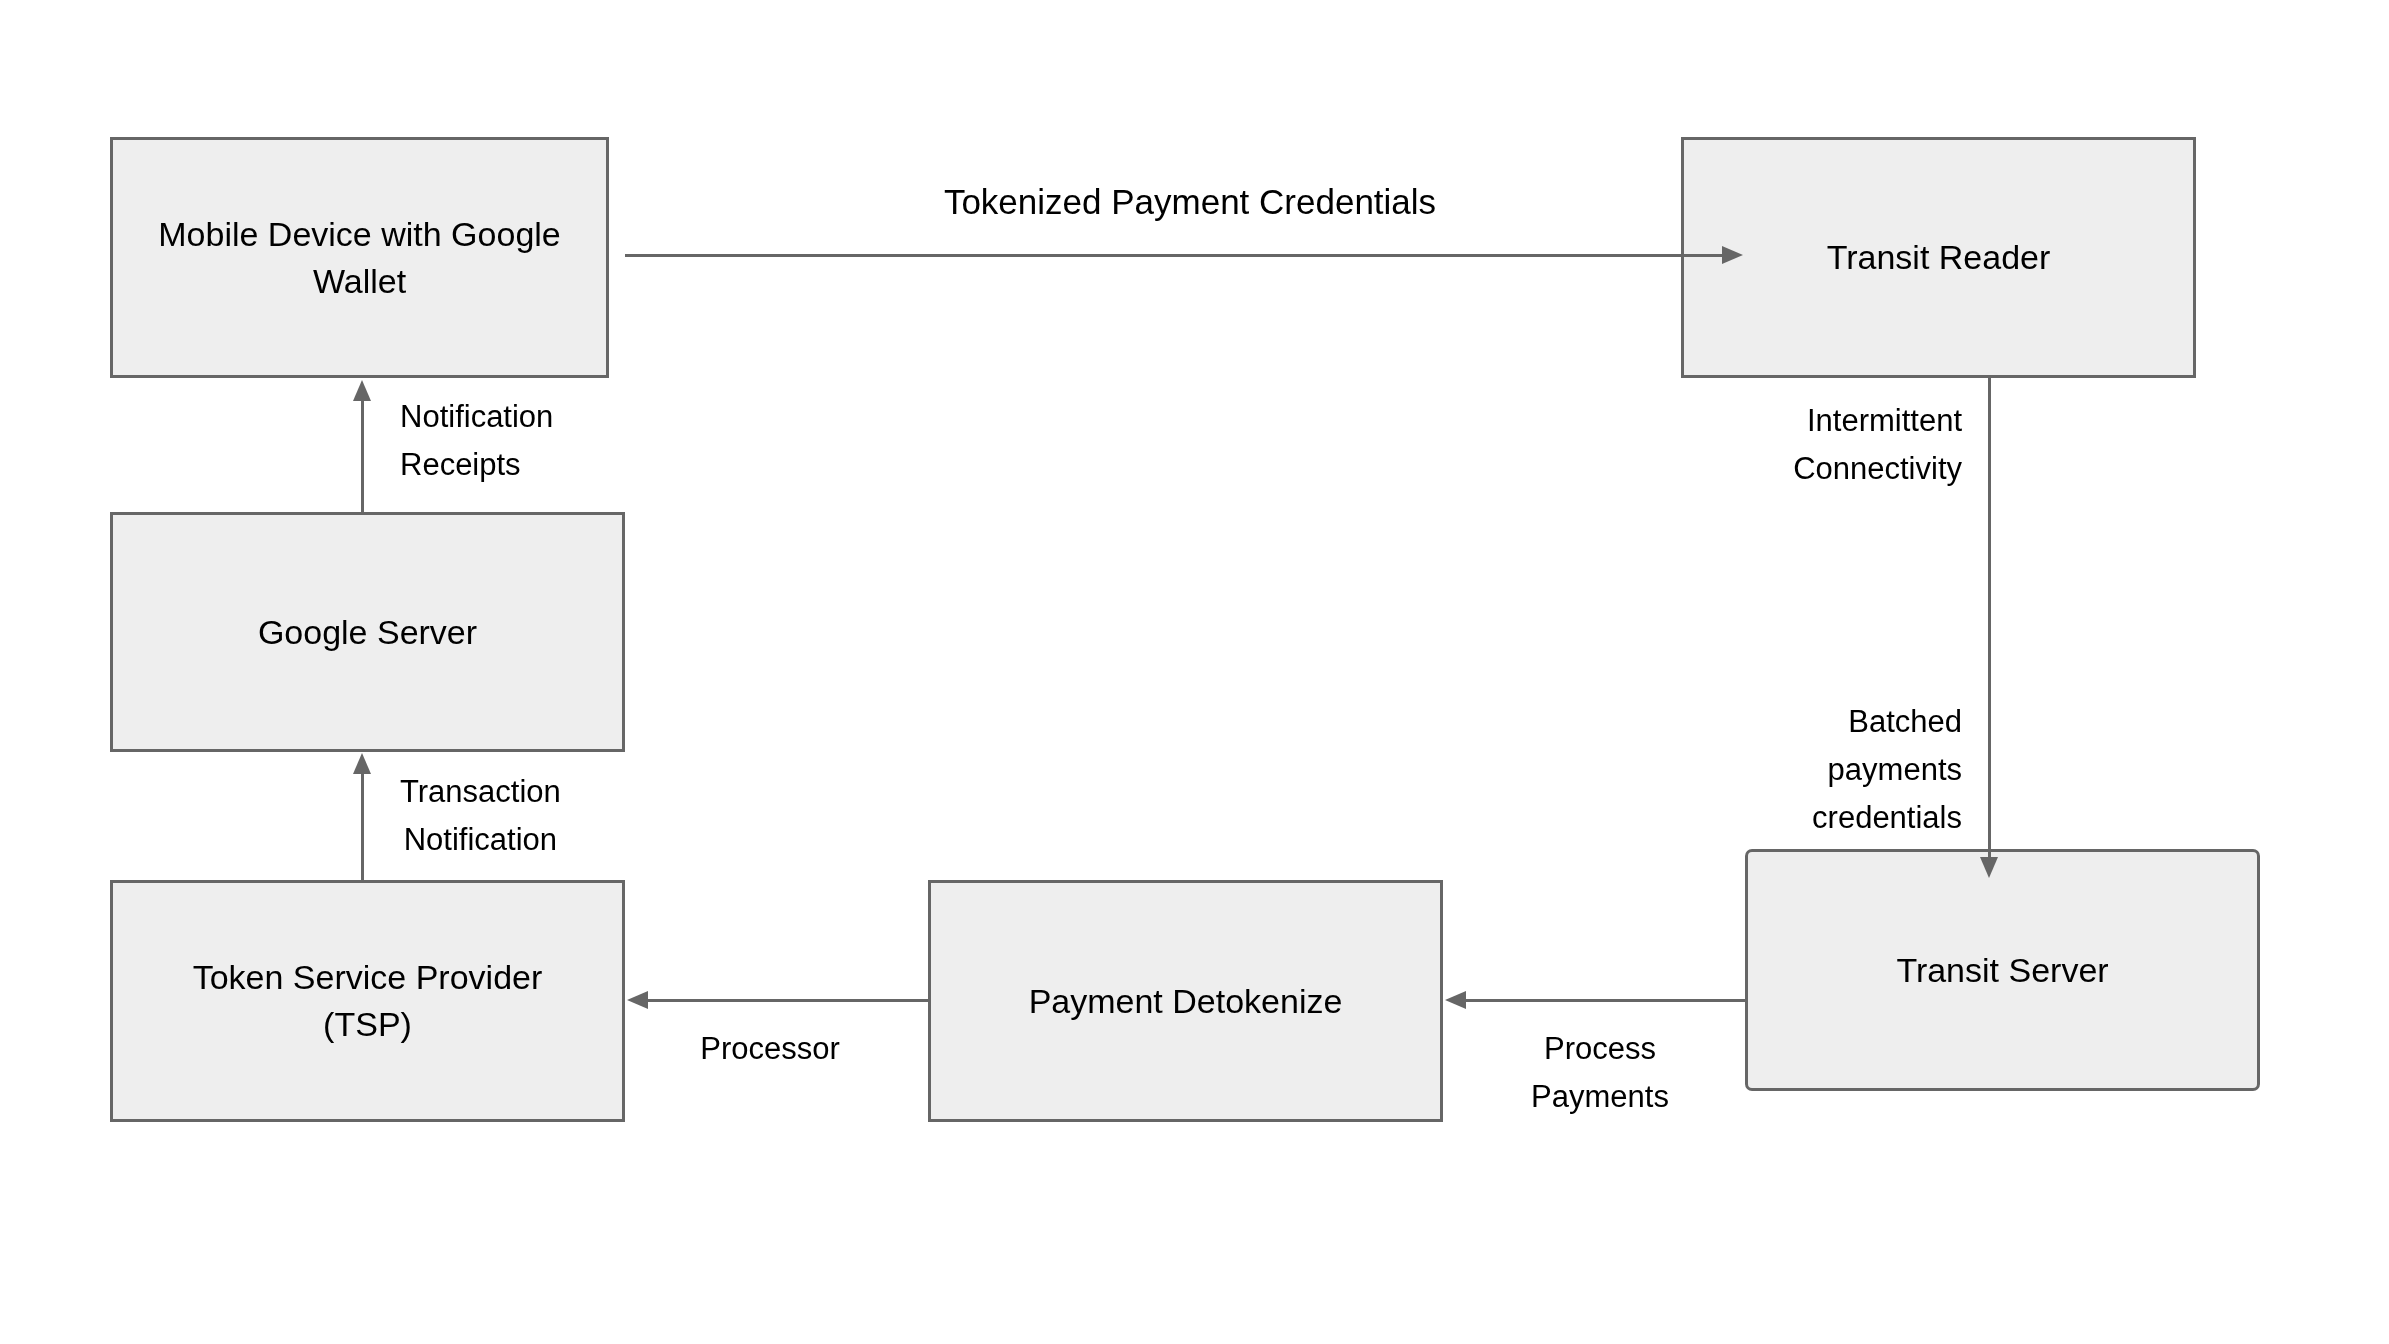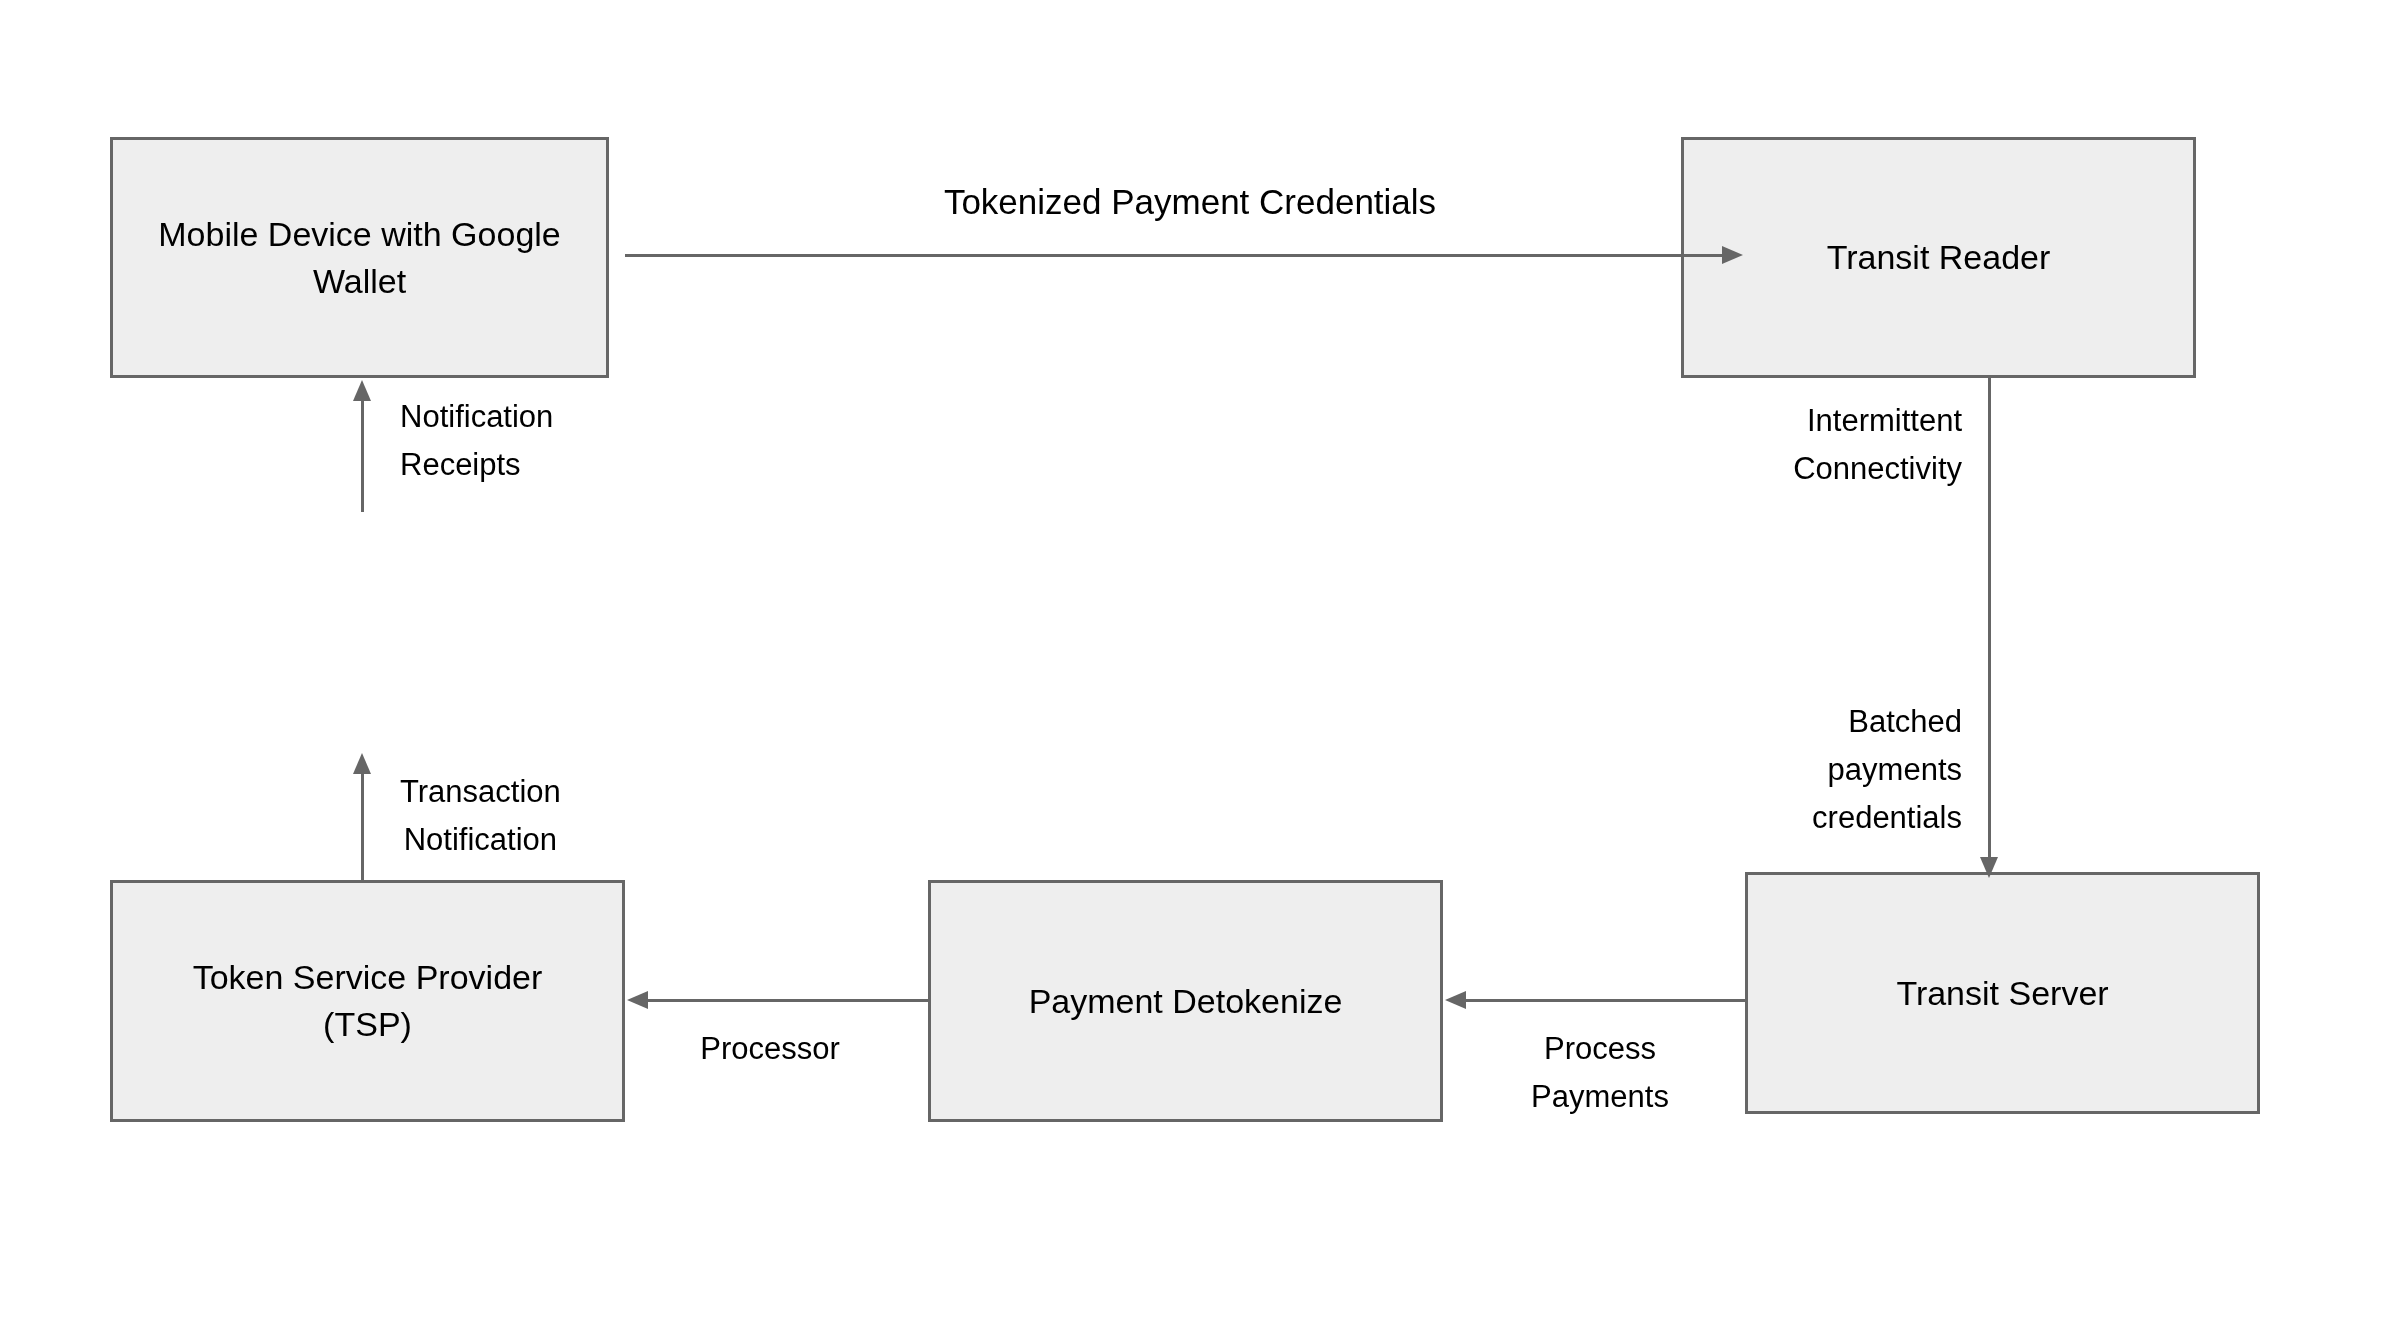--- a/index.html
+++ b/index.html
@@ -36,21 +36,21 @@
     font-size: 34px;
     line-height: 47px;
     color: var(--node-text-color);
     font-weight: 400;
   }
   #node-mobile  { left: 110px;  top: 137px; width: 499px; height: 241px; }
   #node-reader  { left: 1681px; top: 137px; width: 515px; height: 241px; }
   #node-google  { left: 110px;  top: 512px; width: 515px; height: 240px; }
   #node-tsp     { left: 110px;  top: 880px; width: 515px; height: 242px; }
   #node-payment { left: 928px;  top: 880px; width: 515px; height: 242px; }
-  #node-transit { left: 1745px; top: 872px; width: 515px; height: 242px; }
+  #node-transit { left: 1745px; top: 849px; width: 515px; height: 242px; border-radius: 7px; }
 
   .edge-line { position: absolute; background: var(--arrow-color); }
   #line-tokenized      { left: 625px;  top: 254px; width: 1100px; height: 3px; }
   #line-reader-server  { left: 1988px; top: 378px; width: 3px;  height: 480px; }
   #line-google-mobile  { left: 361px;  top: 398px; width: 3px;  height: 114px; }
   #line-tsp-google     { left: 361px;  top: 772px; width: 3px;  height: 108px; }
   #line-server-processor { left: 1465px; top: 999px; width: 280px; height: 3px; }
   #line-processor-tsp    { left: 647px;  top: 999px; width: 281px; height: 3px; }
 
   .arrowhead { position: absolute; width: 0; height: 0; }
@@ -100,20 +100,23 @@
 <body>
 
 <div class="canvas">
 
   <div class="node" id="node-mobile">
     <span class="node-label">Mobile Device with Google Wallet</span>
   </div>
   <div class="node" id="node-reader">
     <span class="node-label">Transit Reader</span>
   </div>
+  <div class="node" id="node-google">
+    <span class="node-label">Google Server</span>
+  </div>
   <div class="node" id="node-tsp">
     <span class="node-label">Token Service Provider (TSP)</span>
   </div>
   <div class="node" id="node-payment">
     <span class="node-label">Payment Detokenize</span>
   </div>
   <div class="node" id="node-transit">
     <span class="node-label">Transit Server</span>
   </div>
 

